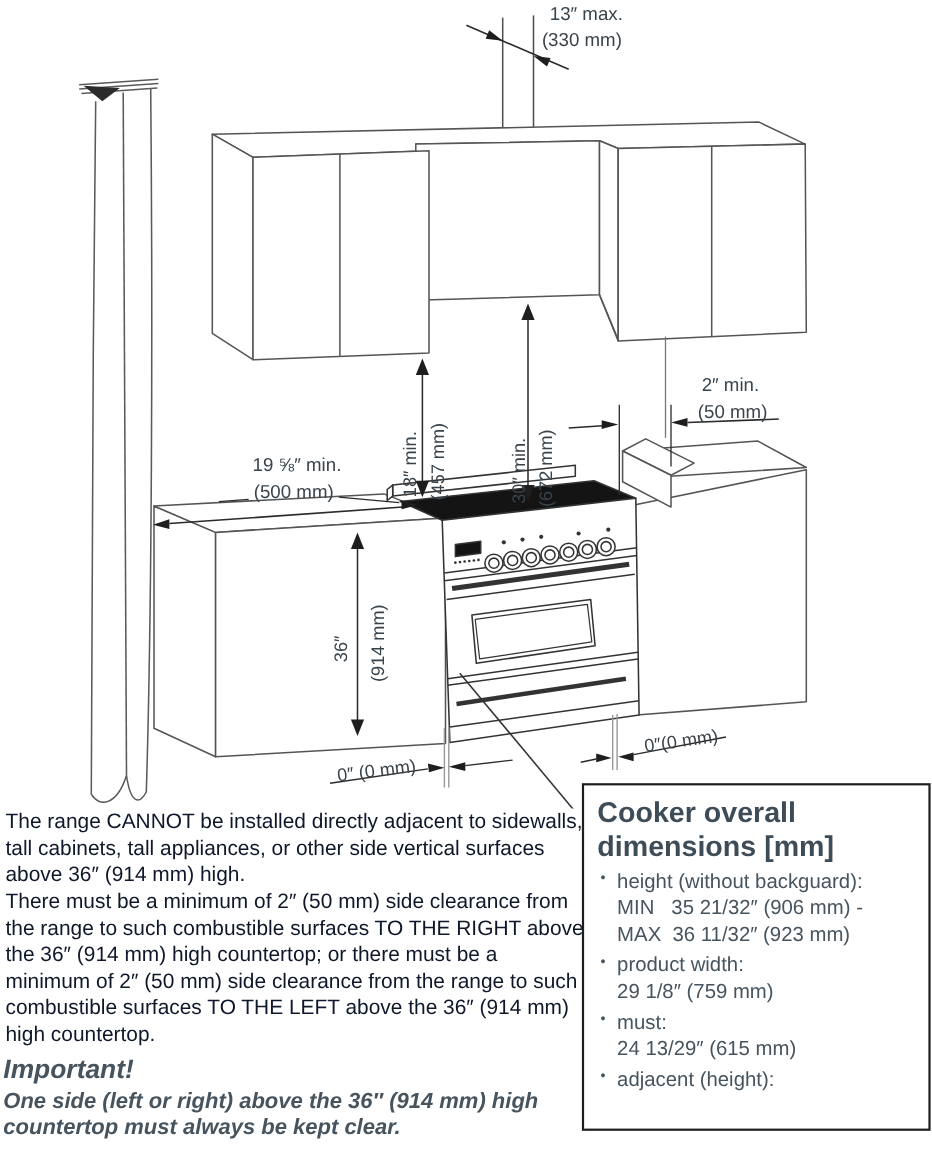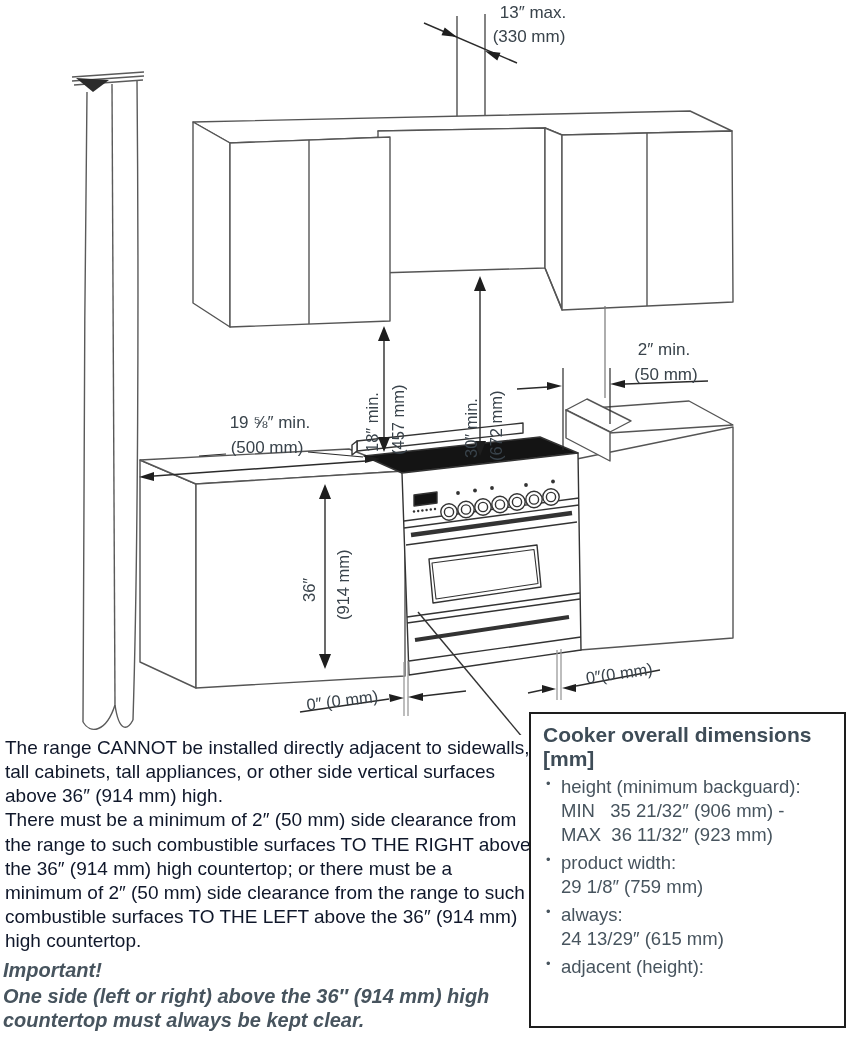--- a/index.html
+++ b/index.html
@@ -5,26 +5,26 @@
   html,body{margin:0;padding:0;background:#fff;}
   body{width:847px;height:1052px;position:relative;overflow:hidden;
        font-family:"Liberation Sans",sans-serif;color:#47545e;}
   svg text{font-family:"Liberation Sans",sans-serif;}
   .dimlab{font-size:17px;fill:#39434b;}
   .dimlab-sm{font-size:16.5px;fill:#39434b;}
   .bodytext{position:absolute;left:5px;top:736px;width:527px;
             font-size:19px;line-height:1.27;color:#0f172a;}
   .bodytext p{margin:0;}
   .important{position:absolute;left:3px;top:959px;color:#47545e;}
-  .important .ttl{font-size:20px;font-weight:bold;font-style:italic;margin:0;}
+  .important .ttl{font-size:24px;font-weight:bold;font-style:italic;margin:0;}
   .important .note{font-size:20px;font-weight:bold;font-style:italic;
                    margin:2px 0 0 0;width:512px;line-height:1.2;}
   .cookerbox{position:absolute;left:529px;top:712px;width:293px;height:296px;
              border:2.5px solid #1d1d1d;background:#fff;padding:8px 10px;}
-  .cb-title{font-size:21px;font-weight:bold;color:#3e4c57;margin:1px 0 3px 2px;}
+  .cb-title{font-size:26px;font-weight:bold;color:#3e4c57;margin:1px 0 3px 2px;}
   .cb-item{position:relative;padding-left:20px;margin-top:4px;font-size:18.5px;
            line-height:1.3;color:#47545e;}
   .cb-bullet{position:absolute;left:5px;top:1px;font-size:13px;color:#47545e;}
   .cb-val{white-space:pre;}
 </style>
 </head>
 <body>
 
 
 
@@ -219,34 +219,34 @@
   <p class="ttl">Important!</p>
   <p class="note">One side (left or right) above the 36″ (914 mm) high countertop must always be kept clear.</p>
 </div>
 
 
 <div class="cookerbox">
   <div class="cb-title">Cooker overall dimensions [mm]</div>
 
   <div class="cb-item">
     <span class="cb-bullet">•</span>
-    <div>height (minimum backguard):</div>
+    <div>height (without backguard):</div>
     <div class="cb-val">MIN   35 21/32″ (906 mm) -</div>
     <div class="cb-val">MAX  36 11/32″ (923 mm)</div>
   </div>
 
   <div class="cb-item">
     <span class="cb-bullet">•</span>
     <div>product width:</div>
     <div class="cb-val">29 1/8″ (759 mm)</div>
   </div>
 
   <div class="cb-item">
     <span class="cb-bullet">•</span>
-    <div>always:</div>
+    <div>must:</div>
     <div class="cb-val">24 13/29″ (615 mm)</div>
   </div>
 
   <div class="cb-item">
     <span class="cb-bullet">•</span>
     <div>adjacent (height):</div>
   </div>
 </div>
 
 

